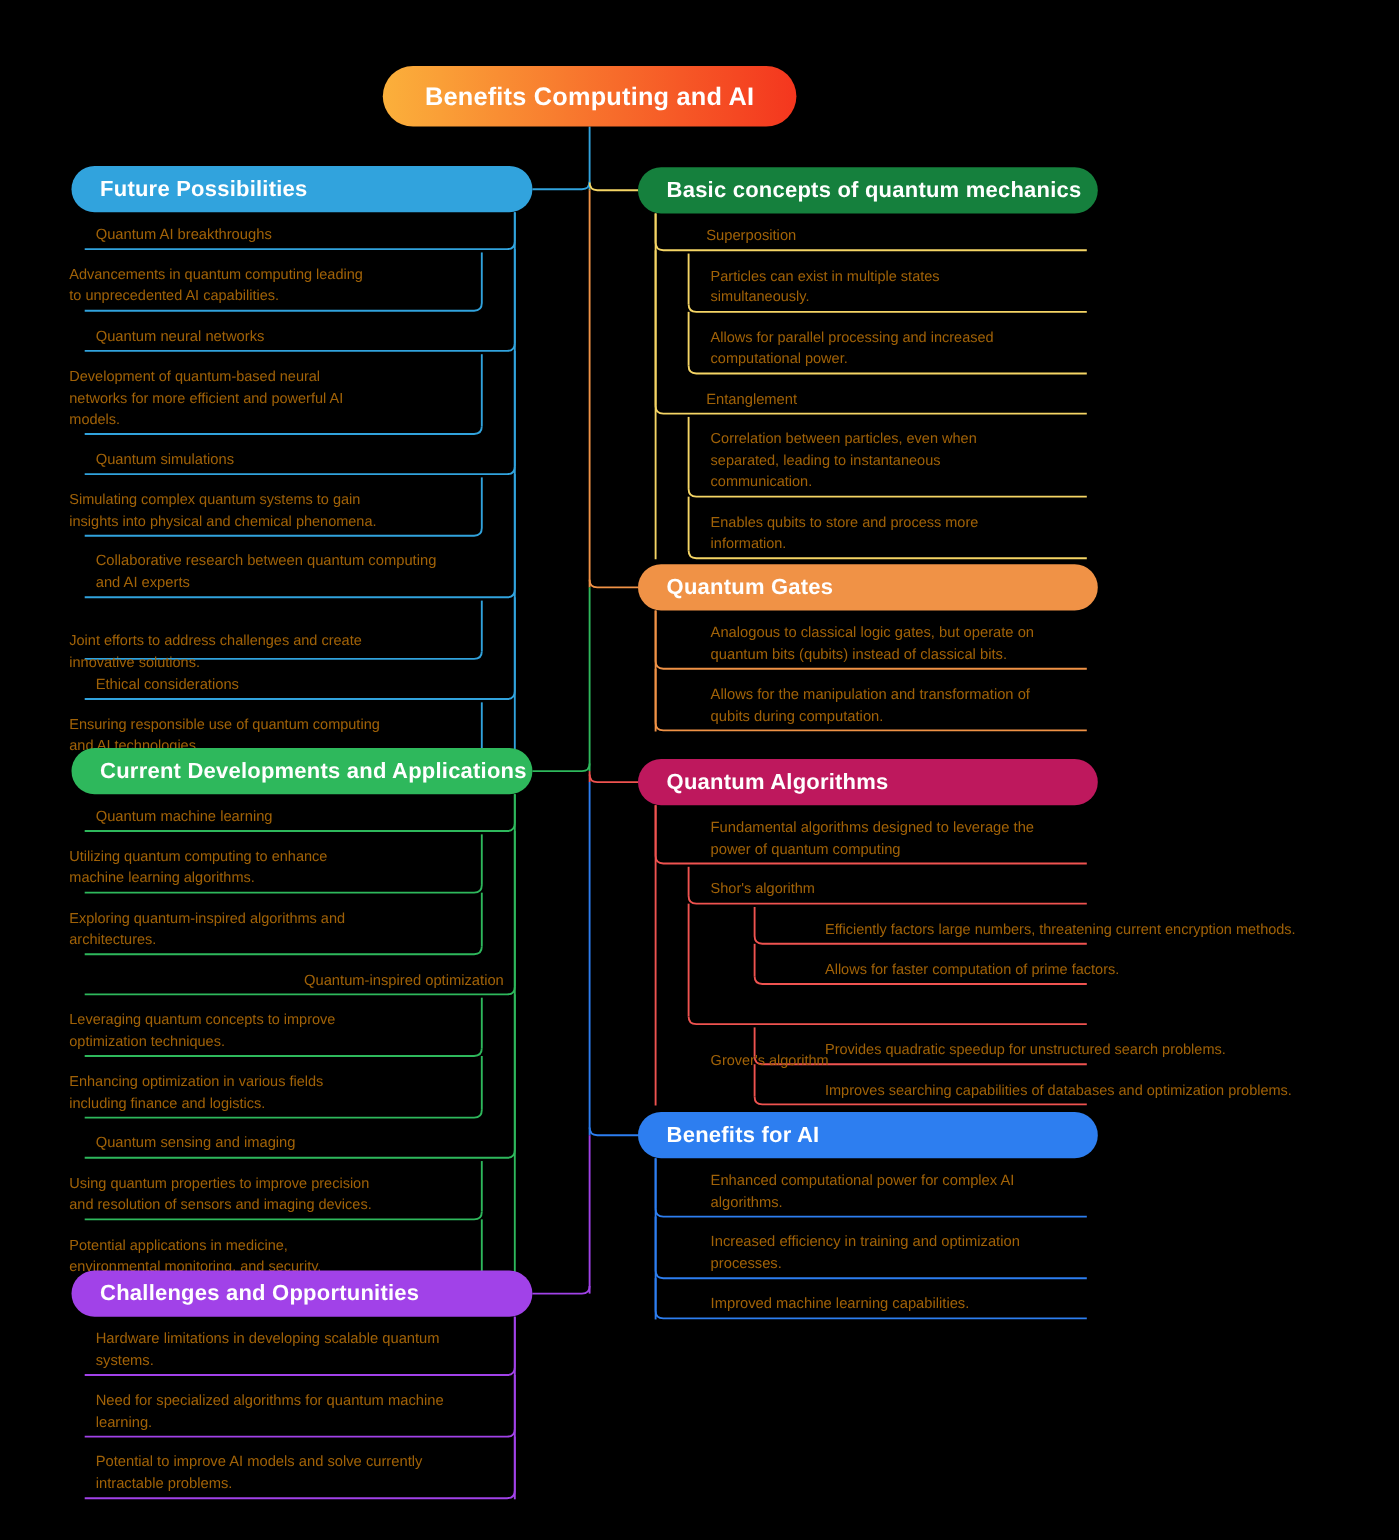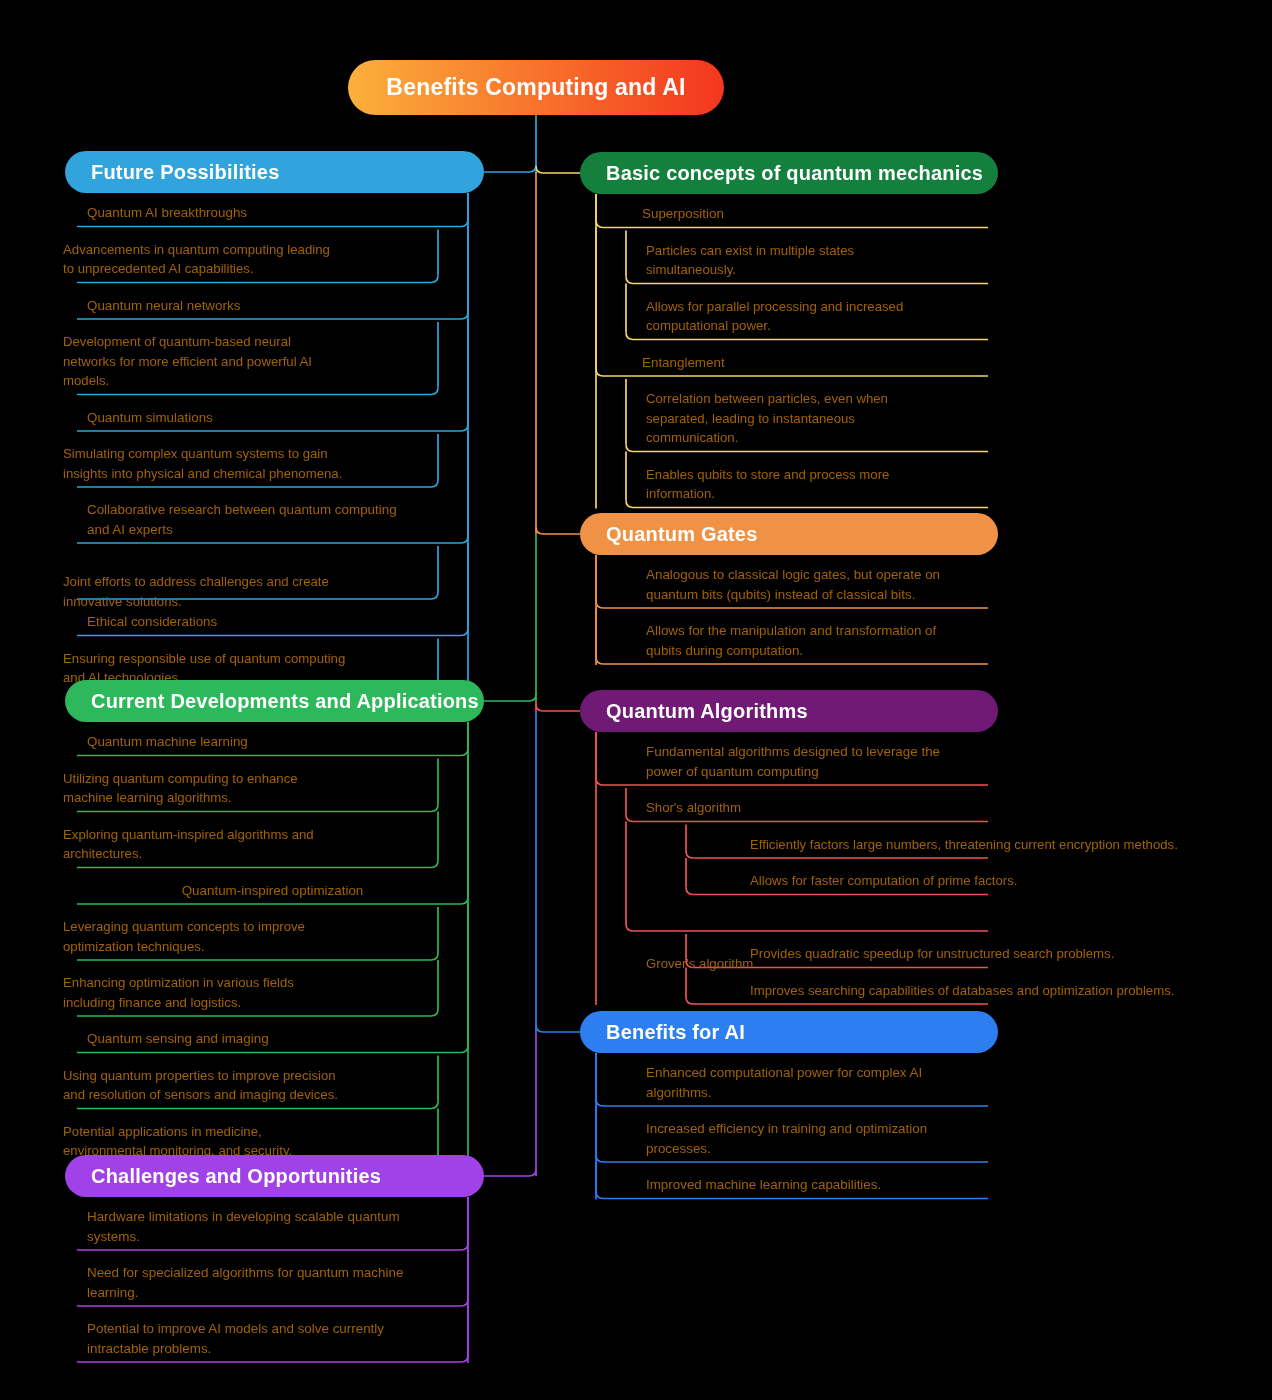--- a/index.html
+++ b/index.html
@@ -163,21 +163,21 @@
     <div class="leaf l3" style="left: 61px; top: 644.5px; width: 403px; text-align: left;">Ensuring responsible use of quantum computing
 and AI technologies.</div>
     <div class="pill branch" style="left: 65px; top: 680px; width: 419px; height: 42px; background: rgb(46, 184, 92); justify-content: flex-start; padding-right: 0px; padding-left: 26px;">
       <span>Current Developments and Applications</span>
     </div>
     <div class="leaf l2" style="left: 85px; top: 728px; width: 379px; text-align: left;">Quantum machine learning</div>
     <div class="leaf l3" style="left: 61px; top: 764.5px; width: 403px; text-align: left;">Utilizing quantum computing to enhance
 machine learning algorithms.</div>
     <div class="leaf l3" style="left: 61px; top: 820.5px; width: 403px; text-align: left;">Exploring quantum-inspired algorithms and
 architectures.</div>
-    <div class="leaf l2" style="left: 85px; top: 876.5px; width: 379px; text-align: center;">Quantum-inspired optimization</div>
+    <div class="leaf l2" style="left: 85px; top: 876.5px; width: 379px; text-align: right;">Quantum-inspired optimization</div>
     <div class="leaf l3" style="left: 61px; top: 913px; width: 403px; text-align: left;">Leveraging quantum concepts to improve
 optimization techniques.</div>
     <div class="leaf l3" style="left: 61px; top: 969px; width: 403px; text-align: left;">Enhancing optimization in various fields
 including finance and logistics.</div>
     <div class="leaf l2" style="left: 85px; top: 1025px; width: 379px; text-align: left;">Quantum sensing and imaging</div>
     <div class="leaf l3" style="left: 61px; top: 1061.5px; width: 403px; text-align: left;">Using quantum properties to improve precision
 and resolution of sensors and imaging devices.</div>
     <div class="leaf l3" style="left: 61px; top: 1117.5px; width: 403px; text-align: left;">Potential applications in medicine,
 environmental monitoring, and security.</div>
     <div class="pill branch" style="left: 65px; top: 1155px; width: 419px; height: 42px; background: rgb(161, 66, 232); justify-content: flex-start; padding-right: 0px; padding-left: 26px;">
@@ -203,21 +203,21 @@
 communication.</div>
     <div class="leaf l3" style="left: 644px; top: 460.5px; width: 344px; text-align: left;">Enables qubits to store and process more
 information.</div>
     <div class="pill branch" style="left: 580px; top: 513px; width: 418px; height: 42px; background: rgb(240, 146, 70); justify-content: flex-start; padding-left: 26px;">
       <span>Quantum Gates</span>
     </div>
     <div class="leaf l2" style="left: 644px; top: 561px; width: 344px; text-align: left;">Analogous to classical logic gates, but operate on
 quantum bits (qubits) instead of classical bits.</div>
     <div class="leaf l2" style="left: 644px; top: 617px; width: 344px; text-align: left;">Allows for the manipulation and transformation of
 qubits during computation.</div>
-    <div class="pill branch" style="left: 580px; top: 690px; width: 418px; height: 42px; background: #701a75; justify-content: flex-start; padding-left: 26px;">
+    <div class="pill branch" style="left: 580px; top: 690px; width: 418px; height: 42px; background: #be185d; justify-content: flex-start; padding-left: 26px;">
       <span>Quantum Algorithms</span>
     </div>
     <div class="leaf l2" style="left: 644px; top: 738px; width: 344px; text-align: left;">Fundamental algorithms designed to leverage the
 power of quantum computing</div>
     <div class="leaf l3" style="left: 644px; top: 794px; width: 344px; text-align: left;">Shor's algorithm</div>
     <div class="leaf l4" style="left: 748px; top: 830.5px; width: 560px; text-align: left;">Efficiently factors large numbers, threatening current encryption methods.</div>
     <div class="leaf l4" style="left: 748px; top: 867px; width: 560px; text-align: left;">Allows for faster computation of prime factors.</div>
     <div class="leaf l3" style="left: 644px; top: 903.5px; width: 344px; text-align: left; margin-top: 46px;">Grover's algorithm</div>
     <div class="leaf l4" style="left: 748px; top: 940px; width: 560px; text-align: left;">Provides quadratic speedup for unstructured search problems.</div>
     <div class="leaf l4" style="left: 748px; top: 976.5px; width: 560px; text-align: left;">Improves searching capabilities of databases and optimization problems.</div>

